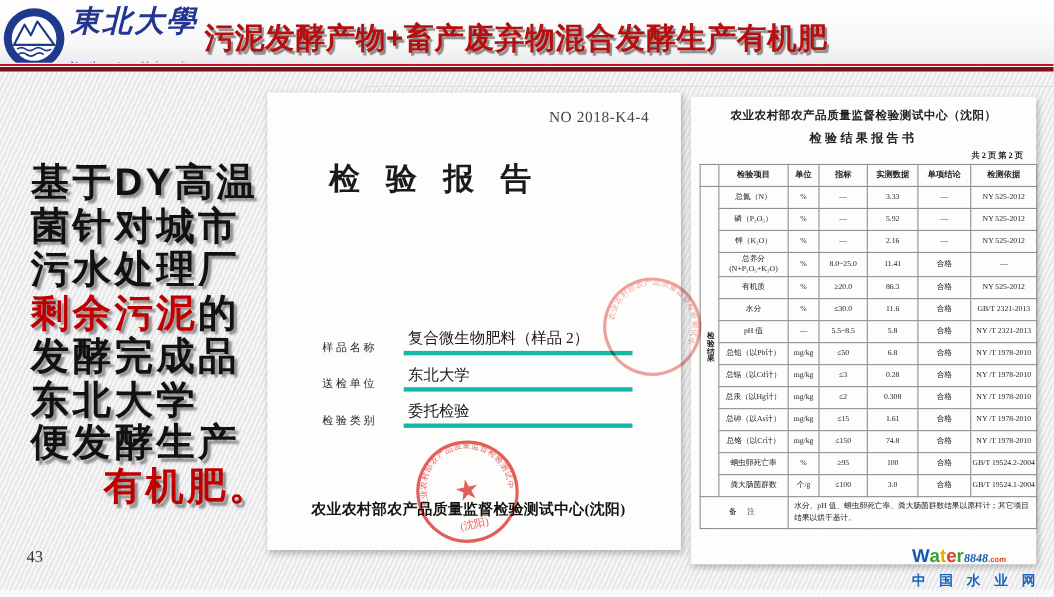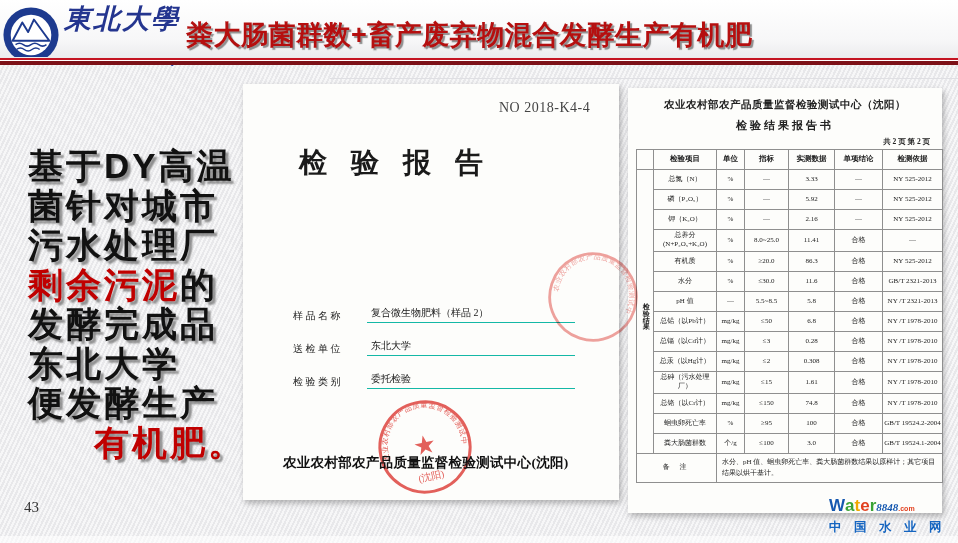--- a/index.html
+++ b/index.html
@@ -47,21 +47,21 @@
   }
   .doc-mid{ left:243px; top:84px; width:376px; height:416px; }
   .doc-no{ position:absolute; left:256px; top:16px; font-size:14px; color:#444; letter-spacing:.5px; }
   .mid-title{
     position:absolute; left:56px; top:60px;
     font-size:28px; font-weight:600; letter-spacing:24px; color:#1a1a1a; white-space:nowrap;
   }
   .fields{ position:absolute; left:50px; top:220px; width:282px; }
   .field-row{ display:flex; align-items:flex-end; margin-bottom:14px; height:19px; }
   .field-label{ width:74px; font-size:10px; color:#222; white-space:nowrap; }
-  .field-value{ flex:1; font-size:10px; color:#1a1a1a; border-bottom:1px solid #14b8a6; padding:0 2px 2px 4px; white-space:nowrap; }
+  .field-value{ flex:1; font-size:14px; color:#1a1a1a; border-bottom:4px solid #14b8a6; padding:0 2px 2px 4px; white-space:nowrap; }
   .mid-org{
     position:absolute; left:40px; top:370px; font-size:13.5px; font-weight:bold;
     color:#111; letter-spacing:.3px; z-index:3; white-space:nowrap;
   }
   .stamp{ position:absolute; mix-blend-mode:multiply; }
   .stamp-main{ left:133px; top:314px; width:98px; height:98px; opacity:.85; transform:rotate(-12deg); z-index:2; }
   .stamp-edge{ position:absolute; left:546px; top:250px; width:94px; height:94px; opacity:.5; transform:rotate(18deg); z-index:4; mix-blend-mode:multiply; }
   
   .doc-right{ left:628px; top:88px; width:314px; height:425px; }
   .rd-org{ position:absolute; left:0; top:10px; width:100%; text-align:center; font-size:10.5px; font-weight:bold; letter-spacing:.5px; }
@@ -107,21 +107,21 @@
         <circle cx="30" cy="30" r="21" fill="#ffffff"></circle>
         <path d="M11 36 L21 17 L27 27 L33 14 L49 36 Z" fill="#ffffff" stroke="#1d3a8f" stroke-width="2" stroke-linejoin="round"></path>
         <path d="M14 40 q4 -3 8 0 q4 3 8 0 q4 -3 8 0 q4 3 8 0" fill="none" stroke="#1d3a8f" stroke-width="1.6"></path>
         <path d="M15 45 q4 -3 8 0 q4 3 8 0 q4 -3 8 0" fill="none" stroke="#1d3a8f" stroke-width="1.6"></path>
       </svg>
       <div class="logo-texts">
         <span class="logo-cn">東北大學</span>
         <span class="logo-en">Northeastern University</span>
       </div>
     </div>
-    <div class="slide-title">粪大肠菌群数+畜产废弃物混合发酵生产有机肥</div>
+    <div class="slide-title">污泥发酵产物+畜产废弃物混合发酵生产有机肥</div>
   </div>
   <div class="header-rule"></div>
   <div class="subtle-line"></div>
 
   <div class="left-text">
     <div>基于DY高温</div>
     <div>菌针对城市</div>
     <div>污水处理厂</div>
     <div><span class="red">剩余污泥</span><span>的</span></div>
     <div>发酵完成品</div>
@@ -277,21 +277,21 @@
           </tr>
           <tr>
             <td>总汞（以Hg计）</td>
             <td>mg/kg</td>
             <td>≤2</td>
             <td>0.308</td>
             <td>合格</td>
             <td>NY /T 1978-2010</td>
           </tr>
           <tr>
-            <td>总砷（污水处理厂）</td>
+            <td>总砷（以As计）</td>
             <td>mg/kg</td>
             <td>≤15</td>
             <td>1.61</td>
             <td>合格</td>
             <td>NY /T 1978-2010</td>
           </tr>
           <tr>
             <td>总铬（以Cr计）</td>
             <td>mg/kg</td>
             <td>≤150</td>

